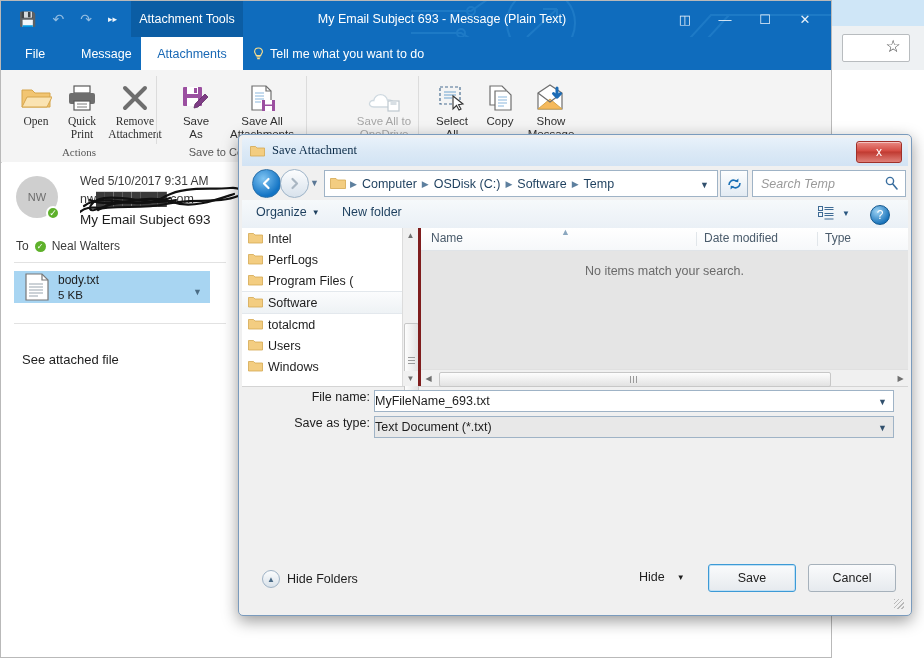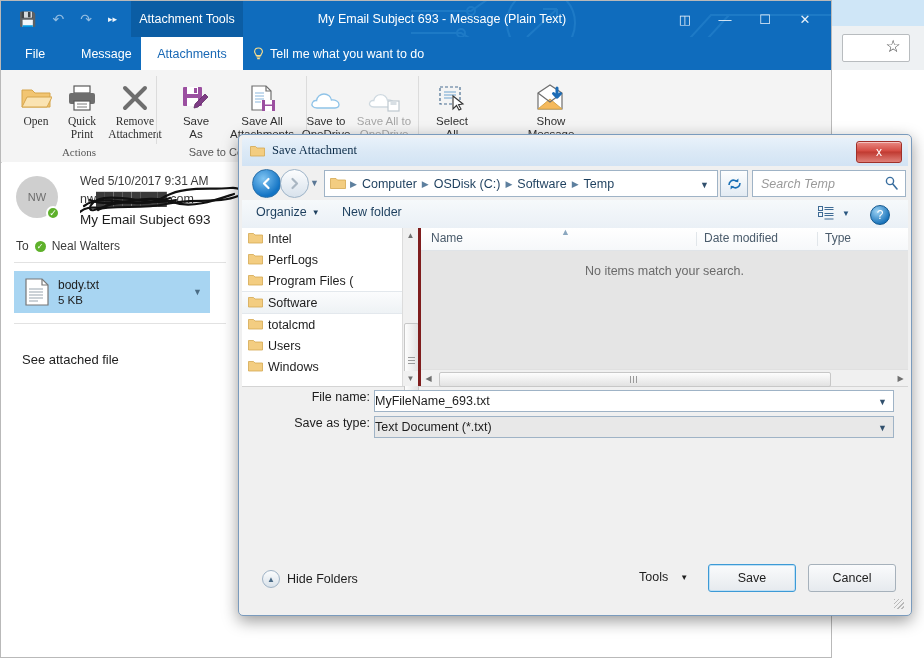--- a/index.html
+++ b/index.html
@@ -69,21 +69,21 @@
   #avatar-check{position:absolute;left:44px;top:44px;width:14px;height:14px;border-radius:50%;background:#5eb12b;
           border:2px solid #ffffff;box-sizing:border-box;color:#fff;font-size:9px;line-height:10px;text-align:center;}
   #msg-date{position:absolute;left:78px;top:12px;font-size:12px;color:#3b3b3b;}
   #msg-from{position:absolute;left:78px;top:30px;font-size:12.5px;color:#3b3b3b;}
   #redaction{position:absolute;left:78px;top:22px;width:168px;height:32px;pointer-events:none;}
   #msg-subject{position:absolute;left:78px;top:50px;font-size:13.5px;color:#1d1d1d;}
   #to-row{position:absolute;left:14px;top:77px;font-size:12px;color:#3b3b3b;display:flex;align-items:center;gap:6px;}
   .green-dot{width:11px;height:11px;border-radius:50%;background:#5eb12b;color:#fff;font-size:8px;line-height:11px;text-align:center;}
   #hdr-rule{position:absolute;left:12px;top:100px;width:212px;height:1px;background:#e2e2e2;}
 
-  #attach-tile{position:absolute;left:12px;top:109px;width:196px;height:42px;background:#a8d5f2;display:flex;align-items:center;}
+  #attach-tile{position:absolute;left:12px;top:109px;width:196px;height:32px;background:#a8d5f2;display:flex;align-items:center;}
   #attach-tile .fico{width:34px;margin-left:6px;display:flex;justify-content:center;}
   #attach-tile .atext{margin-left:4px;}
   #attach-name{font-size:12px;color:#1d1d1d;}
   #attach-size{font-size:11.5px;color:#1d1d1d;margin-top:2px;}
   #attach-caret{position:absolute;right:8px;top:16px;color:#4b6d85;font-size:9px;}
   #attach-rule{position:absolute;left:12px;top:161px;width:212px;height:1px;background:#e2e2e2;}
   #msg-text{position:absolute;left:20px;top:190px;font-size:13px;color:#1d1d1d;}
 
   
   #dlg{
@@ -322,31 +322,20 @@
         <div class="ilabel">
           <span>Save All</span><br>
           <span>Attachments</span>
         </div>
       </div>
       <div class="sep"></div>
       <div class="glabel">Save to Computer</div>
     </div>
 
     <div class="rgroup" style="left:288px;width:130px;">
-      <div class="ritem" style="left:4px;width:66px;">
-        <div class="iconbox">
-          <svg width="34" height="24" viewBox="0 0 34 24" xmlns="http://www.w3.org/2000/svg">
-            <path d="M8 20 C3.5 20 2 17 3.5 14.5 C4.5 12.8 6.6 12.4 7.6 12.6 C8 8.5 11.5 6 15 6 C19 6 22 8.8 22.4 12 C26.5 11.6 30 13.6 30 16.6 C30 19 28 20 26 20 Z" fill="#ffffff" stroke="#8fc3e8" stroke-width="1.3"></path>
-          </svg>
-        </div>
-        <div class="ilabel">
-          <span>Save to</span><br>
-          <span>OneDrive</span>
-        </div>
-      </div>
       <div class="ritem disabled" style="left:62px;width:66px;">
         <div class="iconbox">
           <svg width="34" height="24" viewBox="0 0 34 24" xmlns="http://www.w3.org/2000/svg">
             <path d="M7 19 C3 19 1.6 16.4 3 14.2 C4 12.7 5.9 12.4 6.8 12.6 C7.2 8.9 10.4 6.6 13.6 6.6 C17.2 6.6 19.9 9.2 20.3 12 C24 11.6 27 13.4 27 16 C27 18.2 25.2 19 23.4 19 Z" fill="#ffffff" stroke="#cfd9e0" stroke-width="1.3"></path>
             <rect x="21" y="13" width="11" height="10" fill="#ffffff" stroke="#bfc8cf" stroke-width="1.2"></rect>
             <rect x="23.5" y="13" width="6" height="4" fill="#d8dfe4"></rect>
           </svg>
         </div>
         <div class="ilabel">
           <span>Save All to</span><br>
@@ -363,20 +352,30 @@
           <svg width="30" height="28" viewBox="0 0 30 28" xmlns="http://www.w3.org/2000/svg">
             <rect x="3" y="3" width="20" height="17" fill="none" stroke="#4a6f92" stroke-width="1.2" stroke-dasharray="3 2"></rect>
             <path d="M7 8h12M7 11h12M7 14h8" stroke="#6ea3d0" stroke-width="1.2"></path>
             <path d="M16 12 L16 25 L19.5 21.5 L22 26 L24 25 L21.5 20.7 L26 20 z" fill="#ffffff" stroke="#333" stroke-width="1.1"></path>
           </svg>
         </div>
         <div class="ilabel">
           <span>Select</span><br>
           <span>All</span>
         </div>
+      </div>
+      <div class="ritem" style="left:54px;">
+        <div class="iconbox">
+          <svg width="30" height="28" viewBox="0 0 30 28" xmlns="http://www.w3.org/2000/svg">
+            <path d="M5 2 h12 l4 4 v15 h-16 z" fill="#ffffff" stroke="#6e6e6e" stroke-width="1.2"></path>
+            <path d="M10 7 h12 l4 4 v15 h-16 z" fill="#ffffff" stroke="#6e6e6e" stroke-width="1.2"></path>
+            <path d="M13 13h9M13 16h9M13 19h9M13 22h6" stroke="#8bb7dd" stroke-width="1.1"></path>
+          </svg>
+        </div>
+        <div class="ilabel"><span>Copy</span></div>
       </div>
       <div class="ritem" style="left:100px;width:72px;">
         <div class="iconbox">
           <svg width="32" height="28" viewBox="0 0 32 28" xmlns="http://www.w3.org/2000/svg">
             <path d="M3 9 L15 1 L27 9 v16 h-24 z" fill="#ffffff" stroke="#6e6e6e" stroke-width="1.2"></path>
             <path d="M3 25 L15 15 L27 25 z" fill="#f5b95c" stroke="#d6a54b" stroke-width="1"></path>
             <path d="M3 9 L15 18 L27 9" fill="none" stroke="#6e6e6e" stroke-width="1.2"></path>
             <path d="M22 4 v9 M18.5 9.5 L22 13.2 L25.5 9.5" stroke="#1d6cb5" stroke-width="3" fill="none" stroke-linecap="round" stroke-linejoin="round"></path>
           </svg>
         </div>
@@ -606,21 +605,21 @@
       </div>
     </div>
   </div>
 
   <div id="dlg-footer">
     <div id="hidefolders">
       <span id="hf-circle">▲</span>
       <span>Hide Folders</span>
     </div>
     <div id="tools">
-      <span>Tools</span>
+      <span>Hide</span>
       <span style="font-size:8px;">▼</span>
     </div>
     <div class="dbtn" id="btn-save">Save</div>
     <div class="dbtn" id="btn-cancel">Cancel</div>
     <div id="resize-grip"></div>
   </div>
 
  </div>
 </div>
 

